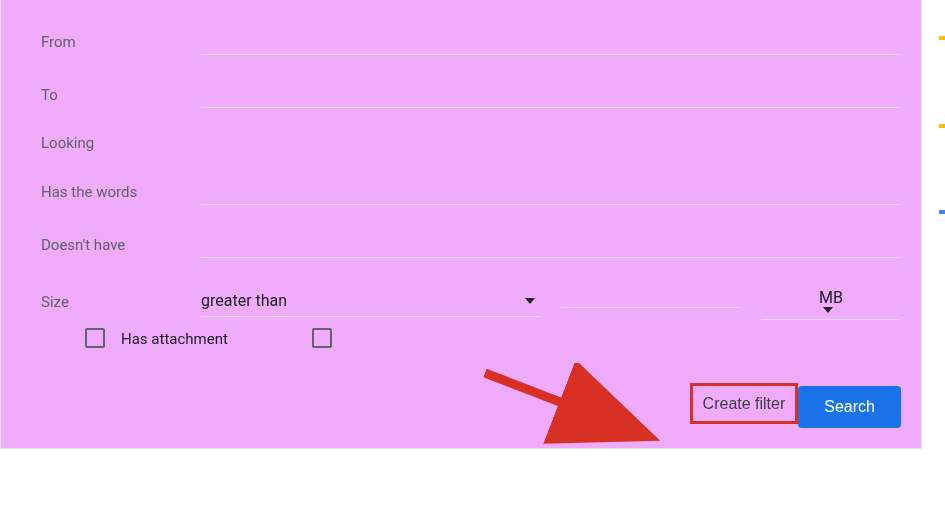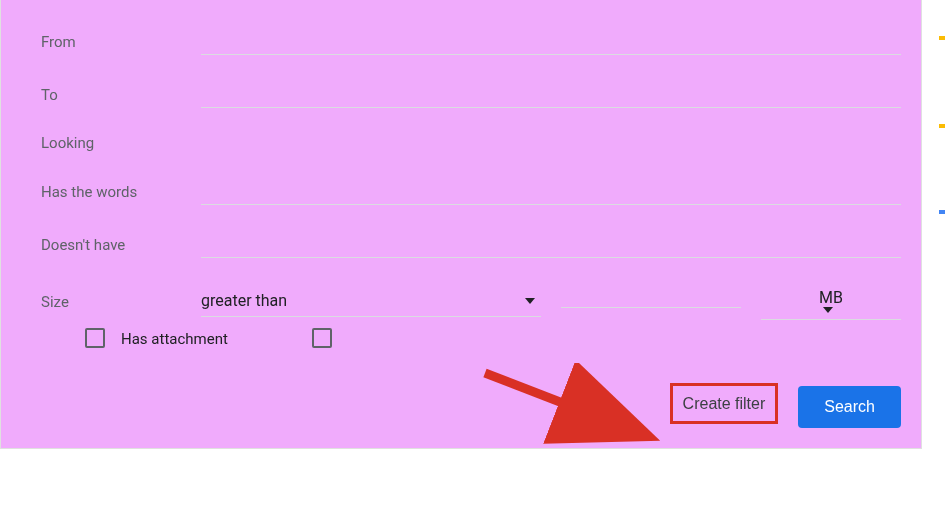--- a/index.html
+++ b/index.html
@@ -101,21 +101,20 @@
       cursor: pointer;
     }
     .check-label {
       font-size: 15px;
       color: #202124;
     }
     .button-row {
       display: flex;
       justify-content: flex-end;
       align-items: center;
-      gap: 20px;
     }
     .create-filter-wrap {
       position: relative;
       border: 3px solid #d93025;
       padding: 8px 10px;
     }
     .create-filter {
       font-size: 16px;
       color: #3c4043;
       background: transparent;

